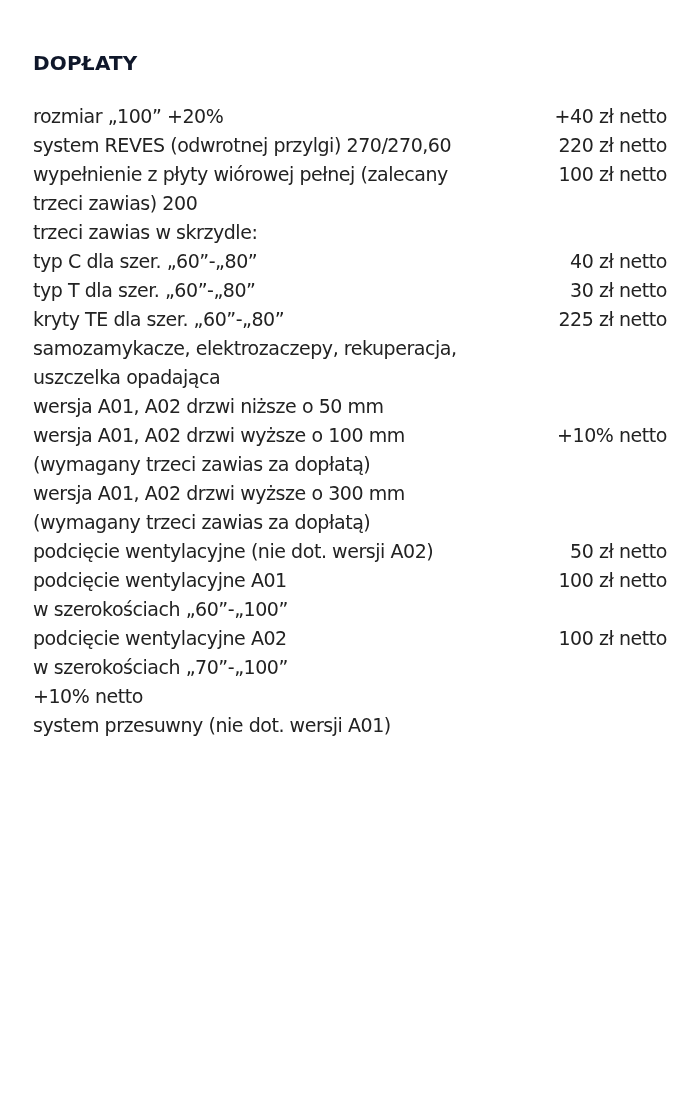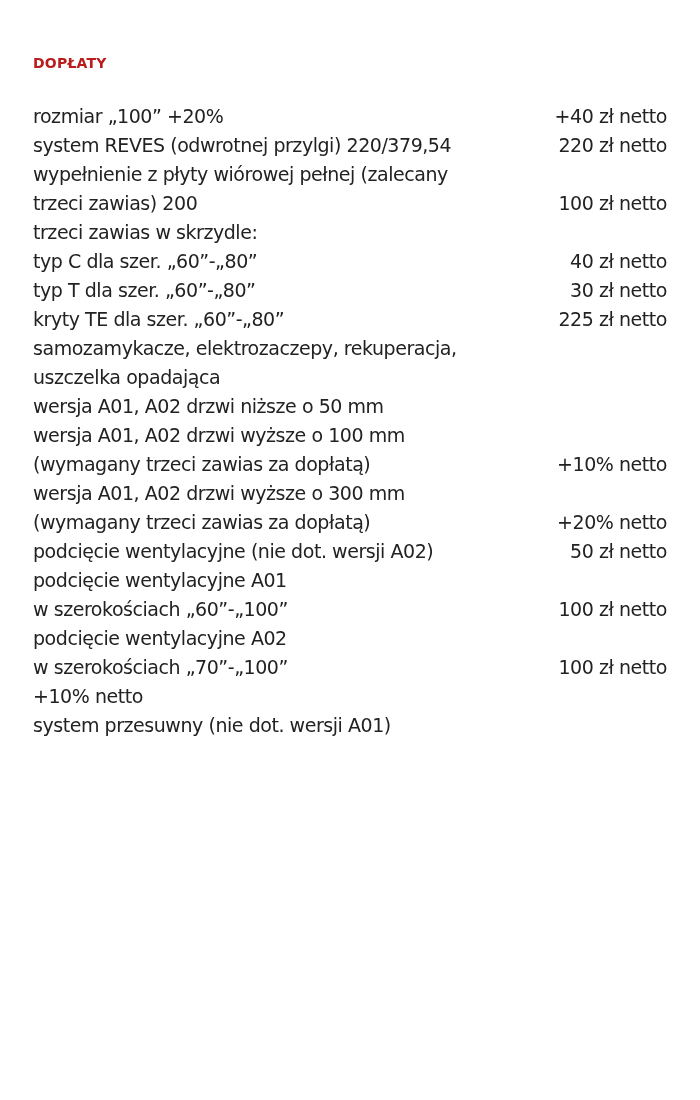--- a/index.html
+++ b/index.html
@@ -17,33 +17,32 @@
     }
     .container {
       position: absolute;
       left: 33px;
       top: 49px;
       width: 634px;
     }
     .heading {
       font-family: "DejaVu Sans", sans-serif;
       font-weight: bold;
-      font-size: 14px;
-      color: #b91c1c;
+      font-size: 20px;
+      color: #0f172a;
       letter-spacing: 0.2px;
       line-height: 28px;
       margin: 0;
     }
     .list {
       margin-top: 25px;
     }
     .row {
       display: flex;
       justify-content: space-between;
-      align-items: flex-end;
       font-size: 19px;
       line-height: 29px;
       letter-spacing: -0.45px;
     }
     .row .desc {
       flex: 0 1 auto;
       white-space: pre-line;
       max-width: 470px;
     }
     .row .price {
@@ -56,21 +55,21 @@
 <body>
 
 <div class="container">
   <h2 class="heading">DOPŁATY</h2>
   <div class="list">
     <div class="row">
         <span class="desc">rozmiar „100” +20%</span>
         <span class="price">+40 zł netto</span>
       </div>
     <div class="row">
-        <span class="desc">system REVES (odwrotnej przylgi) 220/379,54</span>
+        <span class="desc">system REVES (odwrotnej przylgi) 270/270,60</span>
         <span class="price">220 zł netto</span>
       </div>
     <div class="row">
         <span class="desc">wypełnienie z płyty wiórowej pełnej (zalecany
 trzeci zawias) 200</span>
         <span class="price">100 zł netto</span>
       </div>
     <div class="row">
         <span class="desc">trzeci zawias w skrzydle:</span>
         <span class="price"></span>
@@ -96,21 +95,20 @@
         <span class="desc">wersja A01, A02 drzwi niższe o 50 mm</span>
       </div>
     <div class="row">
         <span class="desc">wersja A01, A02 drzwi wyższe o 100 mm
 (wymagany trzeci zawias za dopłatą)</span>
         <span class="price">+10% netto</span>
       </div>
     <div class="row">
         <span class="desc">wersja A01, A02 drzwi wyższe o 300 mm
 (wymagany trzeci zawias za dopłatą)</span>
-        <span class="price">+20% netto</span>
       </div>
     <div class="row">
         <span class="desc">podcięcie wentylacyjne (nie dot. wersji A02)</span>
         <span class="price">50 zł netto</span>
       </div>
     <div class="row">
         <span class="desc">podcięcie wentylacyjne A01
 w szerokościach „60”-„100”</span>
         <span class="price">100 zł netto</span>
       </div>

